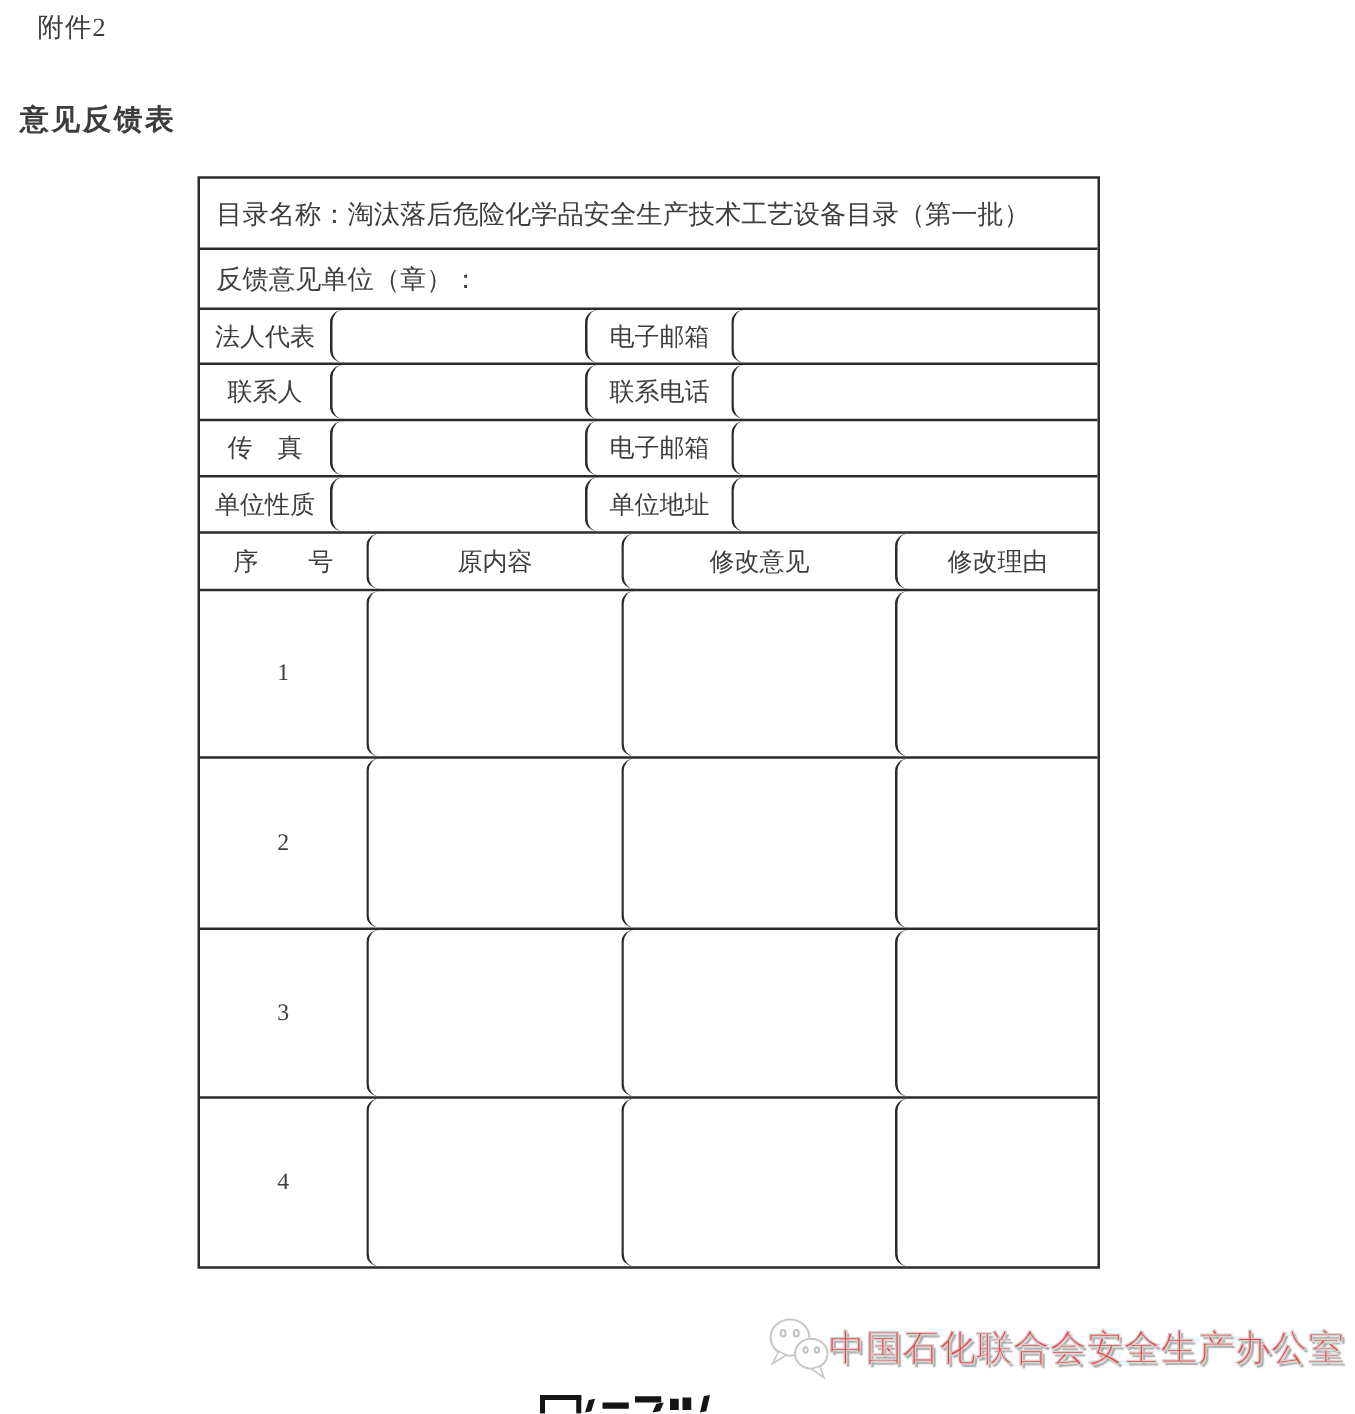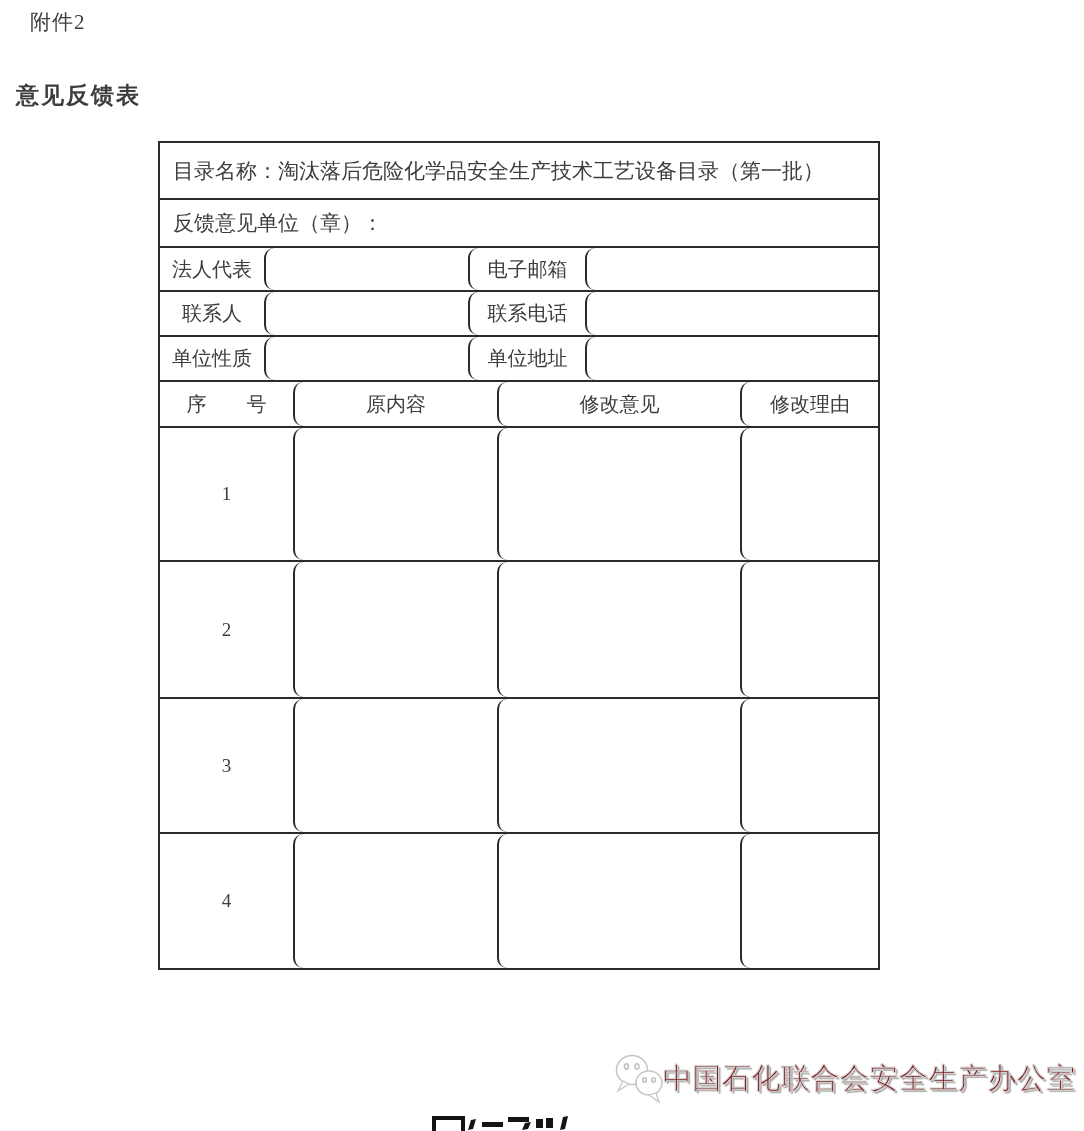--- a/index.html
+++ b/index.html
@@ -31,39 +31,39 @@
     display:flex; align-items:center; justify-content:center;
     font-size:20px; overflow:hidden; white-space:nowrap;border-radius:10px;
   }
   .tcell + .tcell { border-left:2px solid #2b2b2b; }
   .tcell.left { justify-content:flex-start; padding-left:13px; }
   .full { width:100%; font-size:21px; }
 
   
   .ci1 { width:104px; } .ci2 { width:204px; } .ci3 { width:117px; } .ci4 { flex:1; }
   
-  .cr1 { width:133px; } .cr2 { width:204px; } .cr3 { width:243px; } .cr4 { flex:1; }
+  .cr1 { width:133px; } .cr2 { width:204px; } .cr3 { width:219px; } .cr4 { flex:1; }
 
   
   .h-catalog { height:55px; }
   .h-unit    { height:48px; }
   .h-info0   { height:44px; }
   .h-info    { height:45px; }
   .h-header  { height:46px; }
   .h-big1 { height:134px; } .h-big2 { height:137px; }
   .h-big3 { height:135px; } .h-big4 { height:136px; }
   .num-cell { font-size:19px; }
 
   
   .wm-logo { position:absolute; left:607px; top:1049px; }
   .wm-text {
     position:absolute; left:663px; top:1059px;
     font-family:"Liberation Sans","DejaVu Sans",sans-serif;
     font-size:29px; letter-spacing:0.5px;
-    color:#7f1d1d;
+    color:#ef4444;
     -webkit-text-stroke:1px #d2d2d2;
     text-shadow:2px 2px 1px #a9a9a9, 0 0 1px #c6c6c6;
     white-space:nowrap;
   }
 
   
   .bottom-cropped { position:absolute; left:428px; top:1114px; }
 </style>
 </head>
 <body>
@@ -89,20 +89,26 @@
     <div class="tcell ci4"></div>
   </div>
 
   <div class="trow h-info">
     <div class="tcell ci1">联系人</div>
     <div class="tcell ci2"></div>
     <div class="tcell ci3">联系电话</div>
     <div class="tcell ci4"></div>
   </div>
 
+  <div class="trow h-info">
+    <div class="tcell ci1">传　真</div>
+    <div class="tcell ci2"></div>
+    <div class="tcell ci3">电子邮箱</div>
+    <div class="tcell ci4"></div>
+  </div>
 
   <div class="trow h-info">
     <div class="tcell ci1">单位性质</div>
     <div class="tcell ci2"></div>
     <div class="tcell ci3">单位地址</div>
     <div class="tcell ci4"></div>
   </div>
 
   <div class="trow h-header">
     <div class="tcell cr1">序　　号</div>

